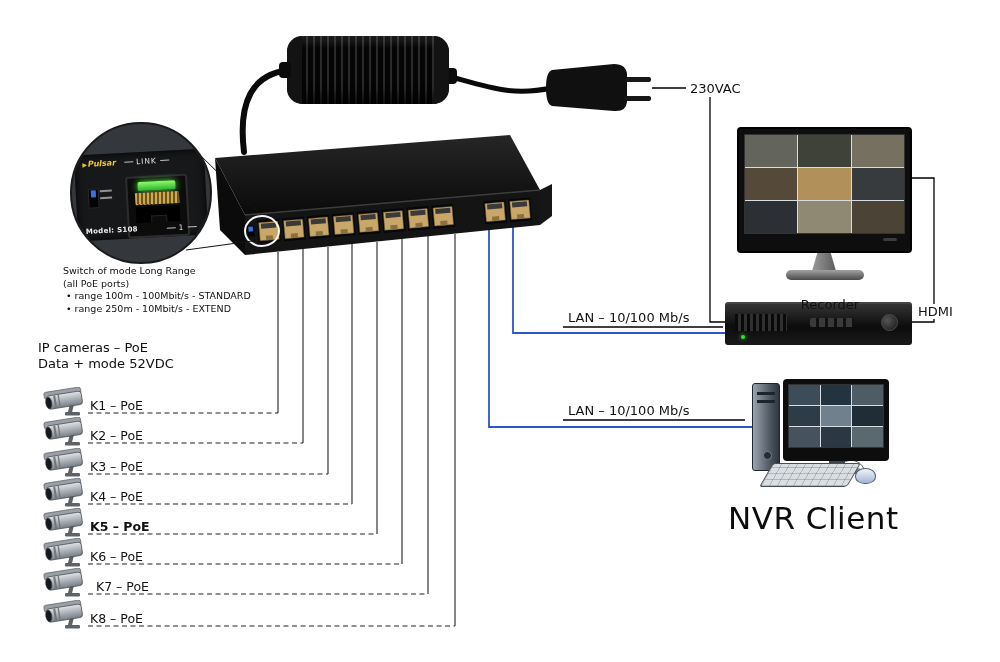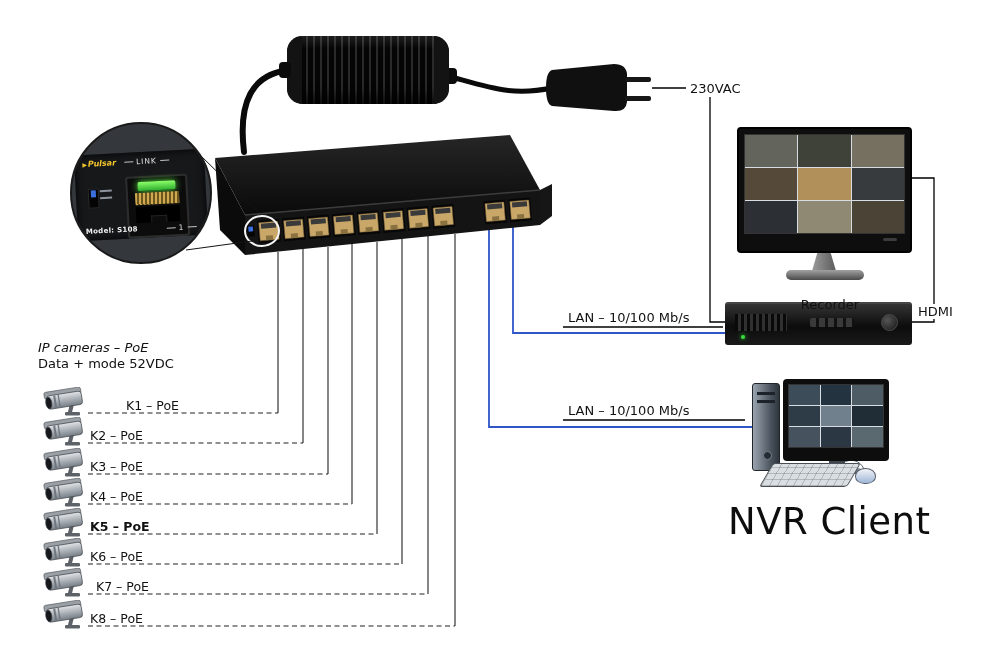--- a/index.html
+++ b/index.html
@@ -12,21 +12,21 @@
   .lead{fill:none;stroke:#000;stroke-width:1.3;}
   .lan{fill:none;stroke:#2f55c8;stroke-width:1.8;}
   .mousecable{fill:none;stroke:#5a6470;stroke-width:1;}
   .camdash{fill:none;stroke:#222;stroke-width:1.1;stroke-dasharray:5 3.5;}
   .camline{fill:none;stroke:#222;stroke-width:1.1;}
   .label{position:absolute;z-index:6;white-space:nowrap;}
   .lbl13{font-size:13px;}
   .lbl12{font-size:12.5px;}
   .note{position:absolute;left:63px;top:265px;z-index:6;font-size:9.5px;line-height:12.5px;color:#111;}
   .note .indent{padding-left:3px;}
-  .bigtitle{position:absolute;left:728px;top:500px;z-index:6;font-size:37px;color:#0d0d0d;letter-spacing:.5px;}
+  .bigtitle{position:absolute;left:728px;top:500px;z-index:6;font-size:31px;color:#0d0d0d;letter-spacing:.5px;}
   
   .psu{position:absolute;left:287px;top:36px;width:162px;height:68px;z-index:2;border-radius:17px;
        background:repeating-linear-gradient(90deg,#050505 0 5px,#2a2a2a 5px 7px);
        box-shadow:inset 0 7px 9px rgba(255,255,255,.10), inset 0 -9px 11px rgba(0,0,0,.65);}
   .psu::before,.psu::after{content:"";position:absolute;top:0;width:15px;height:100%;background:#131313;}
   .psu::before{left:0;border-radius:17px 0 0 17px;}
   .psu::after{right:0;border-radius:0 17px 17px 0;}
   .psu .nub{position:absolute;width:12px;height:16px;background:#0b0b0b;border-radius:4px;}
   .psu .nub.l{left:-8px;top:26px;}
   .psu .nub.r{right:-8px;top:32px;}
@@ -304,21 +304,27 @@
         <span class="co-portnum">
             <span class="dashbar"></span>
             <span>1</span>
             <span class="dashbar"></span>
           </span>
       </div>
     </div>
   </div>
 
   <div class="label lbl13" style="left:690px;top:81px;">230VAC</div>
-  <div class="label lbl13" style="left:38px;top:340px;font-style:italic;">IP cameras – PoE</div>
+  <div class="note">
+    <div>Switch of mode Long Range</div>
+    <div>(all PoE ports)</div>
+    <div class="indent">• range 100m - 100Mbit/s - STANDARD</div>
+    <div class="indent">• range 250m - 10Mbit/s - EXTEND</div>
+  </div>
+  <div class="label lbl13" style="left:38px;top:340px;">IP cameras – PoE</div>
   <div class="label lbl13" style="left:38px;top:356px;">Data + mode 52VDC</div>
 
   <svg class="cam" style="left:42px;top:387px" width="46" height="30" viewBox="0 0 46 30">
       <use href="#cam-icon"></use>
     </svg>
   <svg class="cam" style="left:42px;top:417px" width="46" height="30" viewBox="0 0 46 30">
       <use href="#cam-icon"></use>
     </svg>
   <svg class="cam" style="left:42px;top:448px" width="46" height="30" viewBox="0 0 46 30">
       <use href="#cam-icon"></use>
@@ -332,21 +338,21 @@
   <svg class="cam" style="left:42px;top:538px" width="46" height="30" viewBox="0 0 46 30">
       <use href="#cam-icon"></use>
     </svg>
   <svg class="cam" style="left:42px;top:568px" width="46" height="30" viewBox="0 0 46 30">
       <use href="#cam-icon"></use>
     </svg>
   <svg class="cam" style="left:42px;top:600px" width="46" height="30" viewBox="0 0 46 30">
       <use href="#cam-icon"></use>
     </svg>
 
-  <div class="label lbl12" style="left:90px;top:398px;margin-left:36px;">K1 – PoE</div>
+  <div class="label lbl12" style="left:90px;top:398px;">K1 – PoE</div>
   <div class="label lbl12" style="left:90px;top:428px;">K2 – PoE</div>
   <div class="label lbl12" style="left:90px;top:459px;">K3 – PoE</div>
   <div class="label lbl12" style="left:90px;top:489px;">K4 – PoE</div>
   <div class="label lbl12" style="left:90px;top:519px;font-weight:bold;">K5 – PoE</div>
   <div class="label lbl12" style="left:90px;top:549px;">K6 – PoE</div>
   <div class="label lbl12" style="left:96px;top:579px;">K7 – PoE</div>
   <div class="label lbl12" style="left:90px;top:611px;">K8 – PoE</div>
 
   <div class="rec-mon">
     <div class="mscreen">

